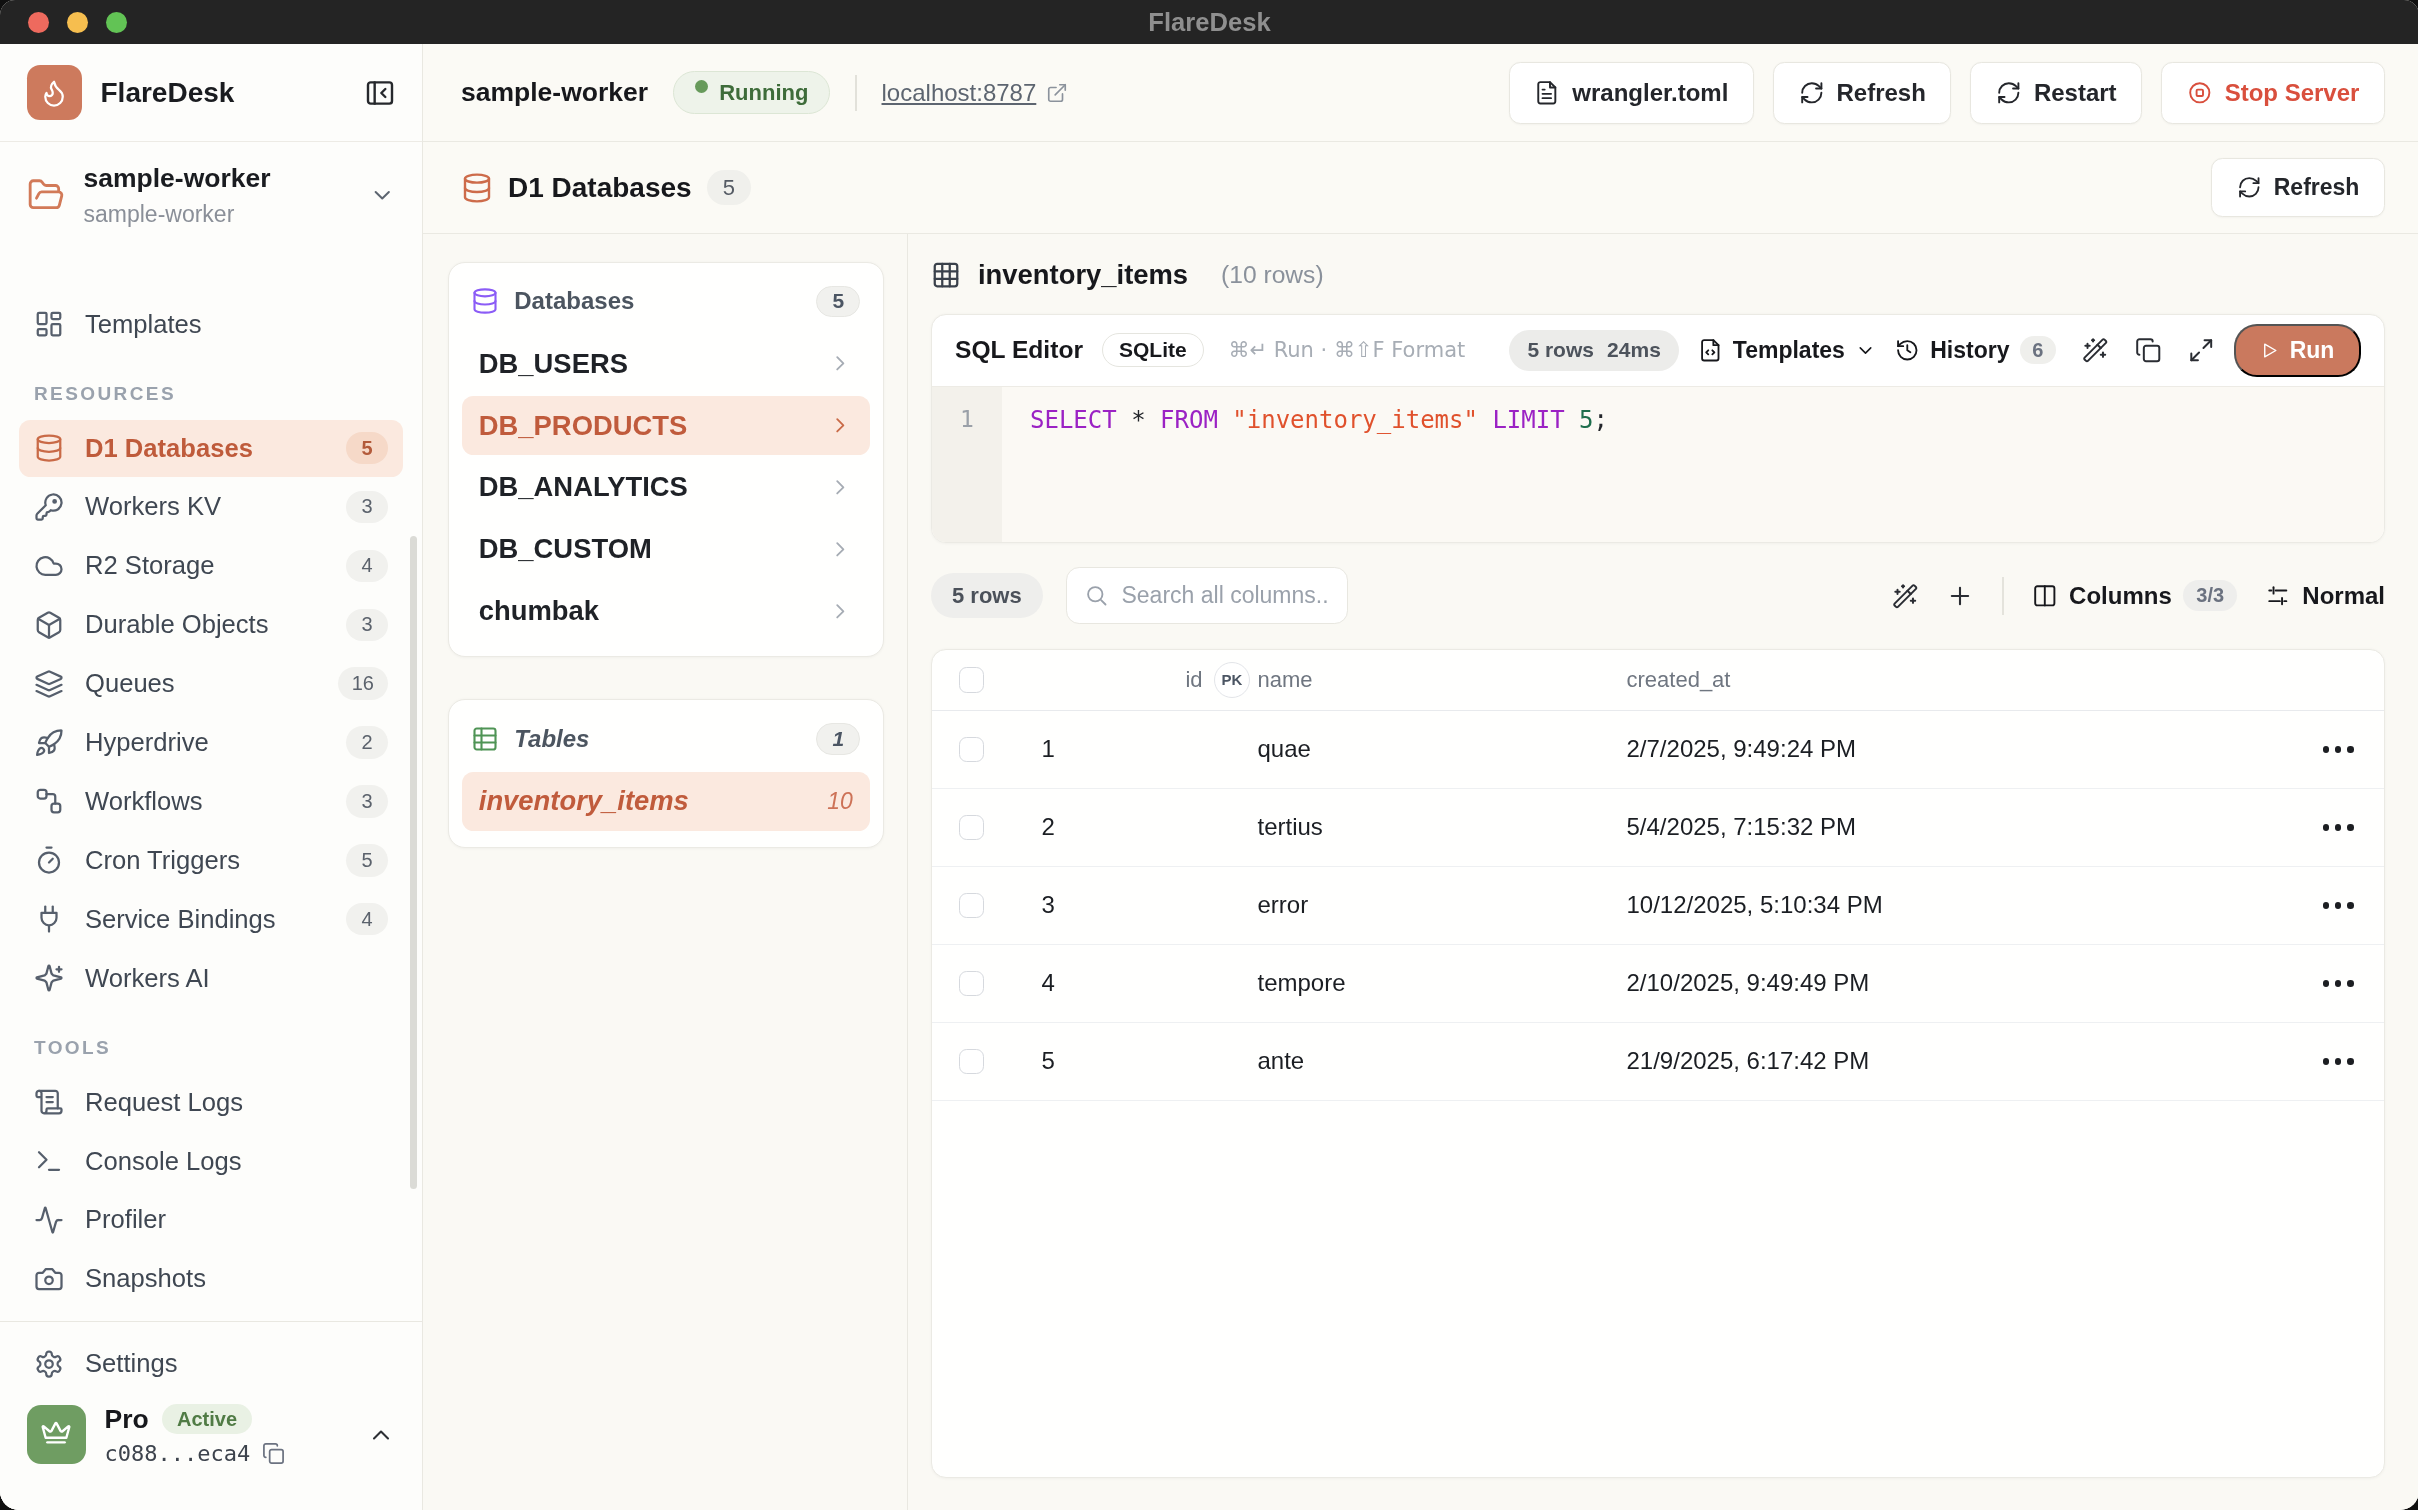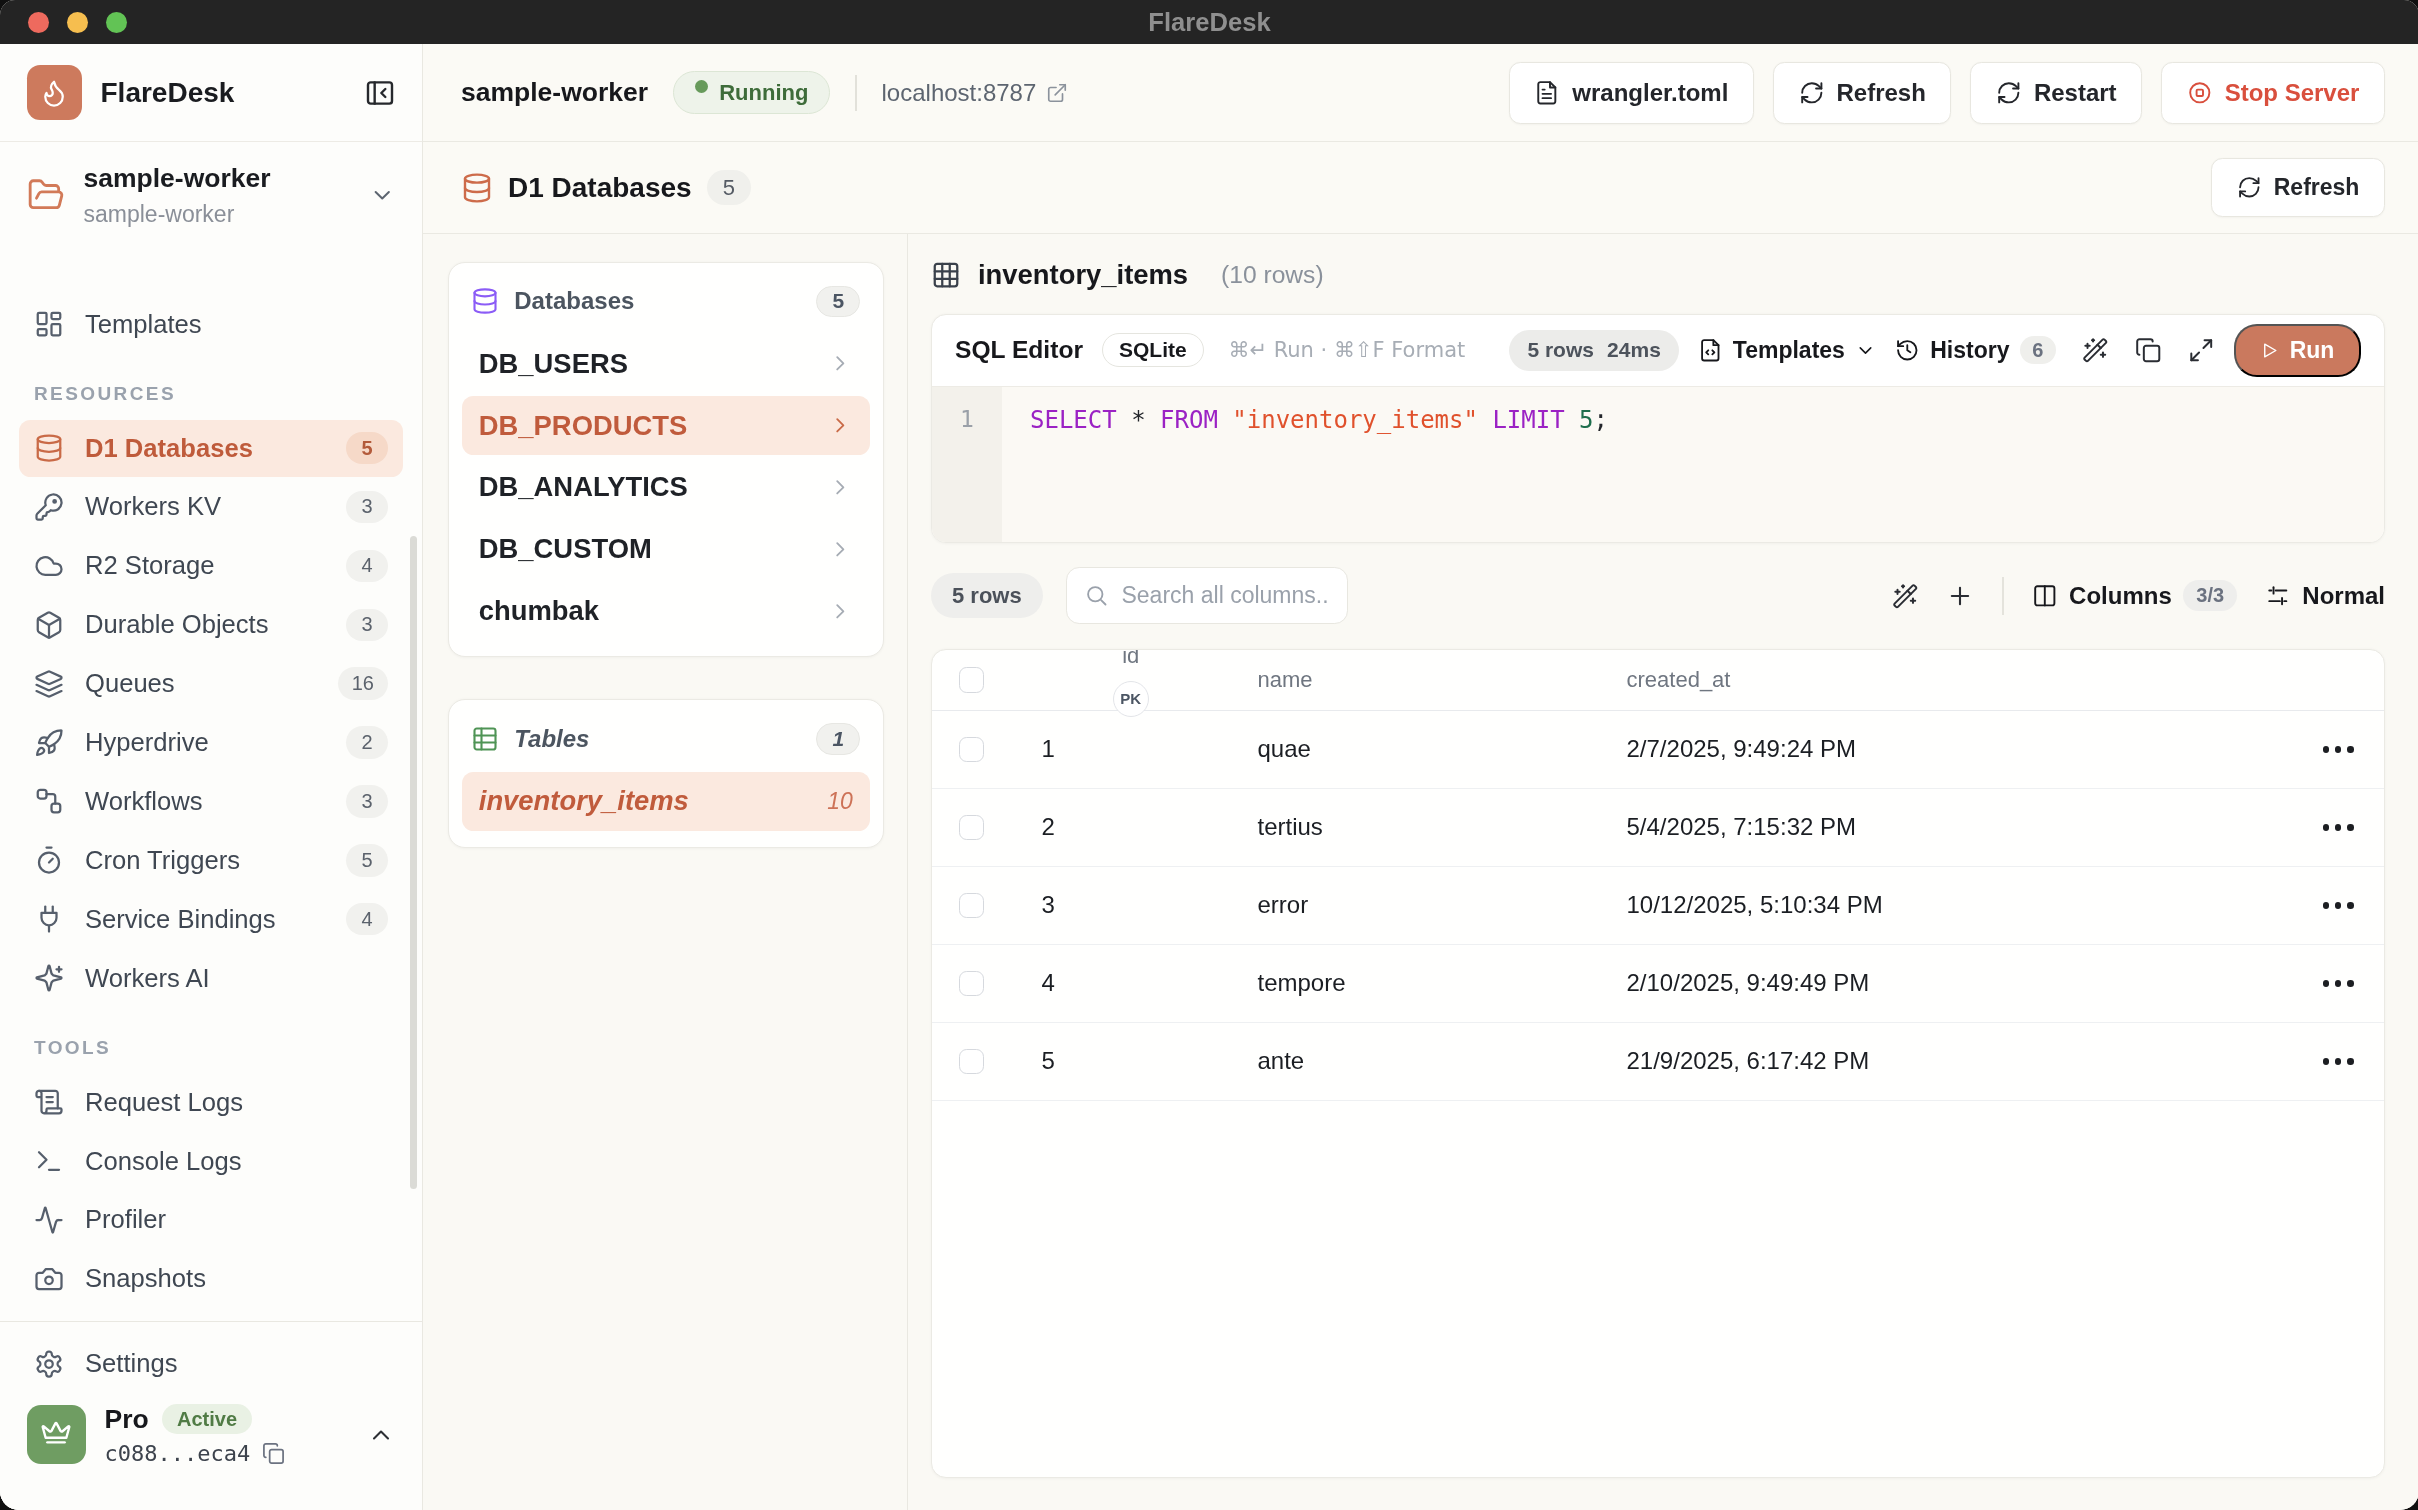--- a/index.html
+++ b/index.html
@@ -55,21 +55,21 @@
   .side-scrollbar { position: absolute; right: 4.7px; top: 492px; width: 7.6px; height: 653px; border-radius: 3.8px; background: #dbdbd6; }
 
   
   .main { flex: 1; display: flex; flex-direction: column; min-width: 0; background: #faf9f4; }
 
   .topbar { height: 98px; flex: 0 0 auto; background: #fbfaf5; border-bottom: 1.9px solid #eae9e2; display: flex; align-items: center; padding: 0 34px 0 38px; gap: 24.6px; }
   .worker-name { font-size: 26.5px; font-weight: 700; color: #17181c; }
   .running-badge { display: flex; align-items: flex-start; gap: 11.4px; background: #eef3ea; border: 1.9px solid #dce6d5; border-radius: 945px; padding: 7.6px 21px; font-size: 22px; font-weight: 600; color: #3e6c3a; }
   .status-dot { width: 13.2px; height: 13.2px; border-radius: 50%; background: #679a5b; }
   .vsep { width: 1.9px; height: 36px; background: #e2e1da; }
-  .host-group { display: flex; align-items: center; gap: 9.5px; color: #5d6570; font-size: 24px; }
+  .host-group { display: flex; align-items: center; gap: 9.5px; color: #5d6570; font-size: 24px; text-decoration: underline; }
   .host-group .ext { color: #8b929c; }
   .spacer { flex: 1; }
   .btn-row { display: flex; gap: 19px; }
   .btn { display: inline-flex; align-items: center; gap: 12.3px; background: #fff; border: 1.9px solid #e8e7e0; border-radius: 11.4px; padding: 0 24.6px; height: 62px; font-size: 24px; font-weight: 600; color: #24262b; box-shadow: 0 0.9px 1.9px rgba(30,30,30,0.03); }
   .btn.danger { color: #d94f3d; }
 
   .page-header { height: 92px; flex: 0 0 auto; background: #fbfaf5; border-bottom: 1.9px solid #eae9e2; display: flex; align-items: center; gap: 15px; padding: 0 34px 0 38px; }
   .ph-icon { color: #cd6b4a; }
   .page-title { font-size: 28px; font-weight: 700; color: #17181c; }
   .count-badge { background: #f0f0ec; color: #555b64; border-radius: 945px; font-size: 22px; padding: 4.7px 16px; }
@@ -127,21 +127,21 @@
   .vdiv { width: 1.9px; height: 38px; background: #e4e3dc; }
   .group-btn { display: flex; align-items: center; gap: 11.4px; font-size: 24px; font-weight: 600; color: #17181c; }
   .cols-badge { background: #eeeeec; border-radius: 945px; font-size: 20px; color: #6b7280; padding: 3.8px 13.2px; }
 
   .table-card { margin-top: 24.6px; margin-bottom: 32px; border: 1.9px solid #ebeae4; border-radius: 15px; background: #fffffe; flex: 1; overflow: hidden; display: flex; flex-direction: column; box-shadow: 0 0.9px 2.8px rgba(20,20,20,0.04); }
   .trow { display: flex; align-items: center; padding: 0 26.5px; }
   .thead { height: 61px; flex: 0 0 auto; border-bottom: 1.9px solid #e8eaed; color: #6f7680; font-size: 22px; }
   .tbody-row { height: 78px; flex: 0 0 auto; border-bottom: 1.9px solid #eef0f2; font-size: 24px; color: #1b1e23; }
   .c1 { width: 53px; flex: 0 0 53px; display: flex; align-items: center; }
   .c2 { width: 246px; flex: 0 0 246px; display: flex; align-items: center; }
-  .thead .c2 { justify-content: flex-end; gap: 11.4px; padding-right: 7.6px; flex-direction: column; }
+  .thead .c2 { justify-content: flex-end; gap: 11.4px; padding-right: 7.6px; }
   .tbody-row .c2 { padding-left: 30px; }
   .c3 { width: 369px; flex: 0 0 369px; }
   .c4 { flex: 1; }
   .c5 { width: 85px; flex: 0 0 85px; display: flex; justify-content: flex-end; }
   .checkbox { width: 25.6px; height: 25.6px; border: 1.9px solid #d6d9de; border-radius: 7.6px; background: #fff; }
   .pk-badge { width: 36px; height: 36px; border-radius: 50%; border: 1.9px solid #e3e5e9; background: #fff; display: flex; align-items: center; justify-content: center; font-size: 15px; font-weight: 700; color: #4b5563; }
   .dots { display: flex; gap: 5.7px; align-items: center; padding: 9.5px 3.8px; }
   .dots i { width: 6.6px; height: 6.6px; border-radius: 50%; background: #1c1e22; }
   .table-fill { flex: 1; }
 </style>

